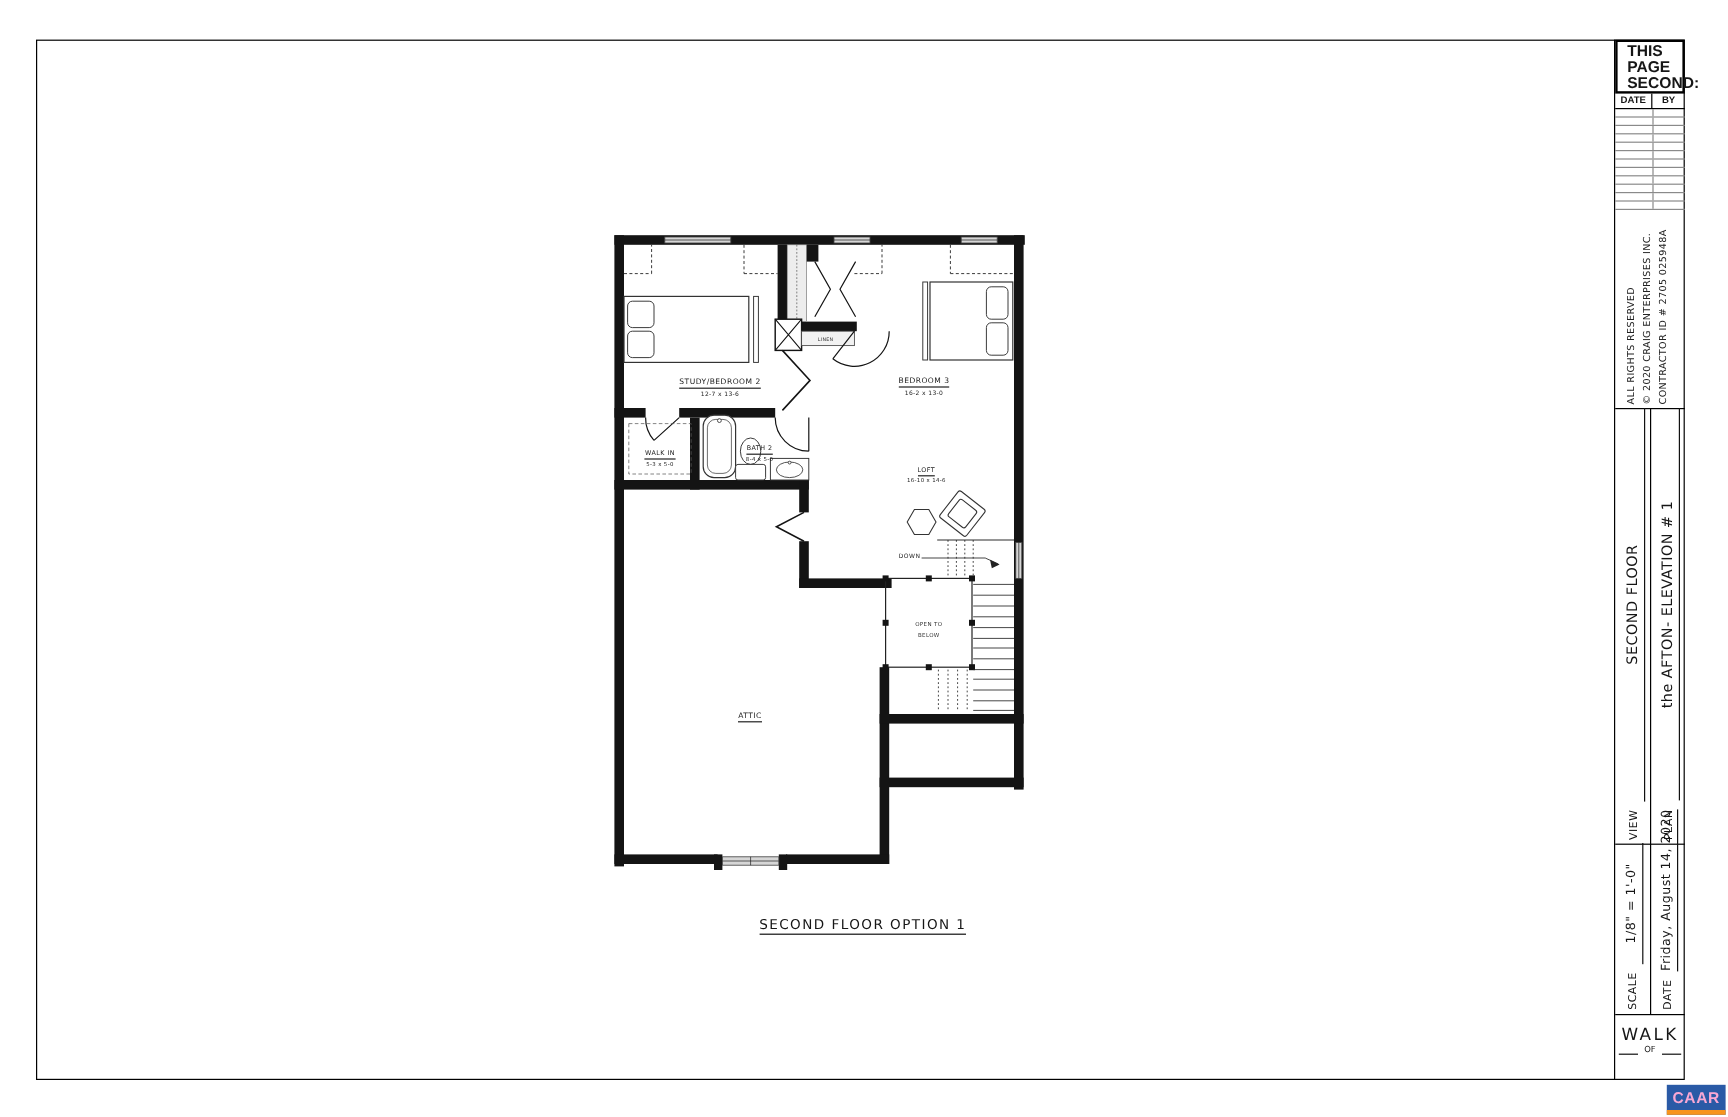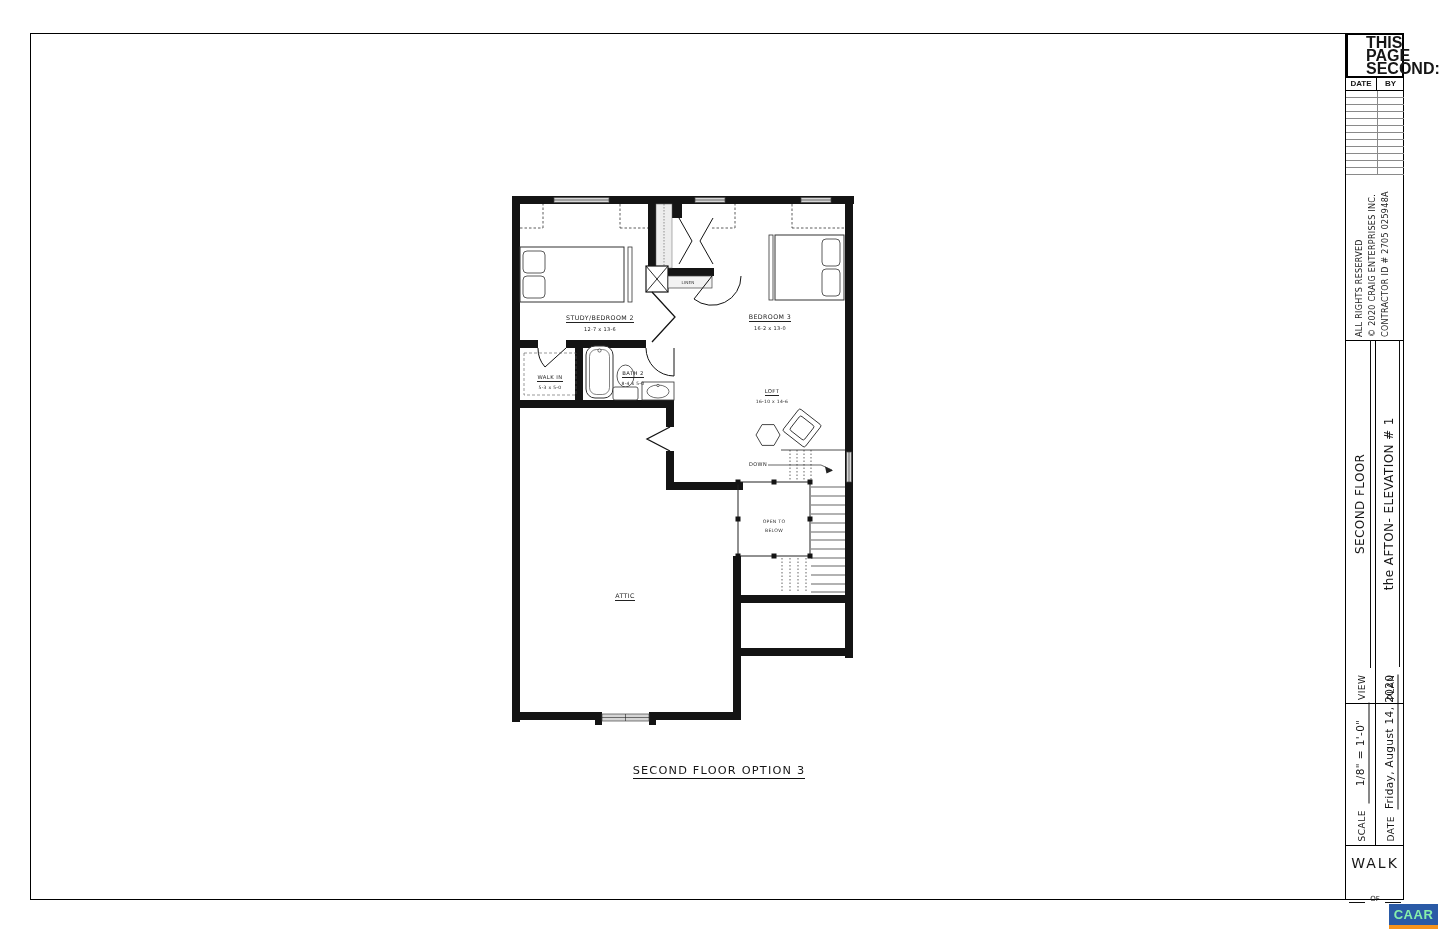--- a/index.html
+++ b/index.html
@@ -10,22 +10,22 @@
   }
   *{box-sizing:border-box;margin:0;padding:0}
   body{background:#fff}
   .sheet{position:relative;width:1440px;height:931px;background:#fff;overflow:hidden;
          font-family:"DejaVu Sans","Liberation Sans",sans-serif;color:var(--ink)}
   .frame{position:absolute;left:30px;top:33px;width:1374px;height:867px;border:1px solid #000}
 
   
   .titleblock{position:absolute;left:1345px;top:33px;width:59px;height:867px;border-left:1px solid #000}
   .rev{position:absolute;left:0;top:0;width:100%}
-  .rev-head{border:2px solid #000;padding:1px 18px;font-family:"Liberation Sans",sans-serif;
-            font-weight:bold;font-size:16px;line-height:13px;letter-spacing:0}
+  .rev-head{border:2px solid #000;padding:1px 8px;font-family:"Liberation Sans",sans-serif;
+            font-weight:bold;font-size:13px;line-height:13px;letter-spacing:0}
   .rev-cols{display:flex;height:13px;border-bottom:1px solid #000;font-family:"Liberation Sans",sans-serif;
             font-weight:bold;font-size:8px;line-height:12px;text-align:center}
   .rev-cols .c1{width:31px;border-right:1px solid #000}
   .rev-cols .c2{flex:1}
   .rev-row{height:7px;border-bottom:1px solid #8a8a8a;position:relative}
   .rev-row .divider{position:absolute;left:31px;top:0;bottom:0;border-left:1px solid #8a8a8a}
 
   .rot{position:absolute;transform:rotate(-90deg)}
   .copyright{left:-52px;top:199px;width:164px;height:46px;font-size:8px;line-height:13px;
              letter-spacing:.3px;color:#222;text-align:left;white-space:nowrap}
@@ -38,26 +38,26 @@
   .field .fvalue{flex:1;text-align:center;font-size:12px;letter-spacing:.4px;border-bottom:1px solid #111;
                  padding-bottom:3px;white-space:nowrap}
   .view-field{left:-166px;top:474px;width:363px;height:29px}
   .plan-field{left:-137px;top:474px;width:363px;height:29px}
   .scale-field{left:-56px;top:726px;width:142px;height:29px}
   .date-field{left:-27px;top:726px;width:142px;height:29px}
   .scale-field .fvalue,.date-field .fvalue{font-size:10.5px}
 
   .page-sect{position:absolute;left:0;top:812px;width:100%;height:55px;border-top:1.5px solid #000;text-align:center}
   .page-word{font-size:14px;letter-spacing:2px;margin-top:9px}
-  .page-of{display:flex;justify-content:center;align-items:flex-start;gap:5px;margin-top:24px;font-size:7px}
+  .page-of{display:flex;justify-content:center;align-items:flex-start;gap:5px;margin-top:0;font-size:7px}
   .page-of .rule{width:16px;border-bottom:1px solid #111;height:8px}
 
   .caar{position:absolute;left:1389px;top:904px;width:49px;height:25px;background:var(--logo-blue);
         border-bottom:4px solid var(--logo-orange);display:flex;align-items:center;justify-content:center}
-  .caar span{color:#86efac;font-family:"Liberation Sans",sans-serif;font-weight:bold;font-size:13px;letter-spacing:.5px}
+  .caar span{color:#f9a8d4;font-family:"Liberation Sans",sans-serif;font-weight:bold;font-size:13px;letter-spacing:.5px}
 
   
   .plan-svg{position:absolute;left:509px;top:195px}
   .rlabel{position:absolute;text-align:center;color:#222}
   .rname{display:inline-block;font-size:6.3px;letter-spacing:.4px;border-bottom:.8px solid #222;
          padding-bottom:.5px;white-space:nowrap}
   .rdims{font-size:5px;letter-spacing:.3px;margin-top:1.5px;white-space:nowrap}
   .sm .rname{font-size:5.3px}
   .sm .rdims{font-size:4.5px}
   .tiny{font-size:4px;letter-spacing:.2px;color:#333}
@@ -305,16 +305,16 @@
     <div>BELOW</div>
   </div>
   <div class="rlabel tiny" style="left:669px;top:280px;width:38px">
     <span>LINEN</span>
   </div>
   <div class="rlabel downlbl" style="left:744px;top:461px;width:28px">
     <span>DOWN</span>
   </div>
 
   <div class="caption">
-    <span>SECOND FLOOR OPTION 3</span>
+    <span>SECOND FLOOR OPTION 1</span>
   </div>
 
 </div>
 
 </body></html>

